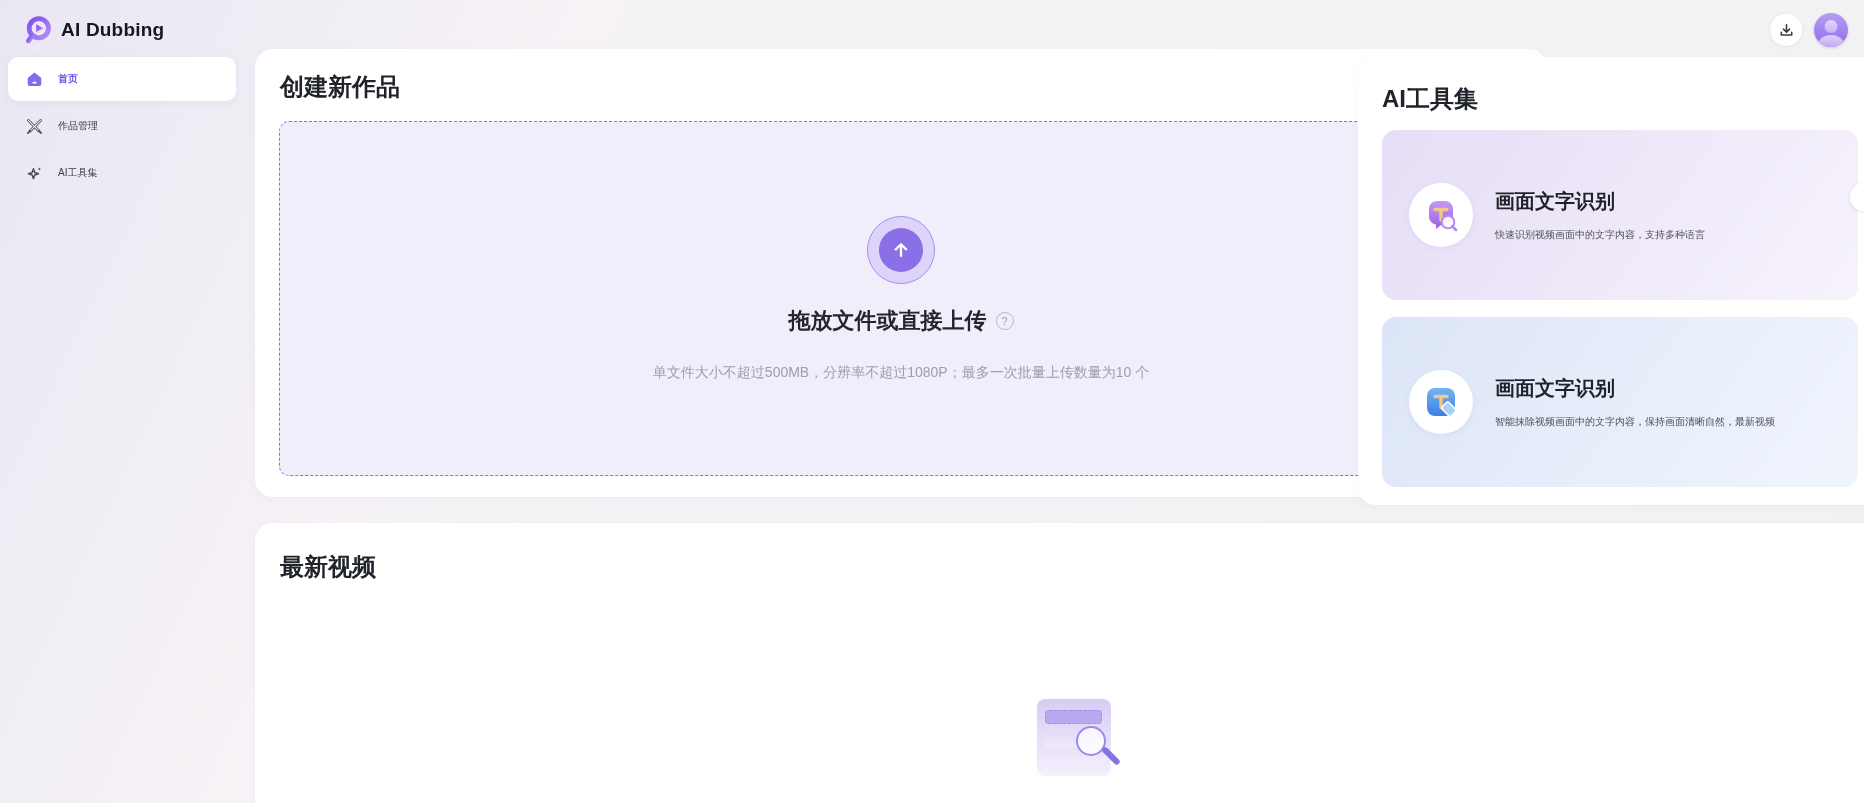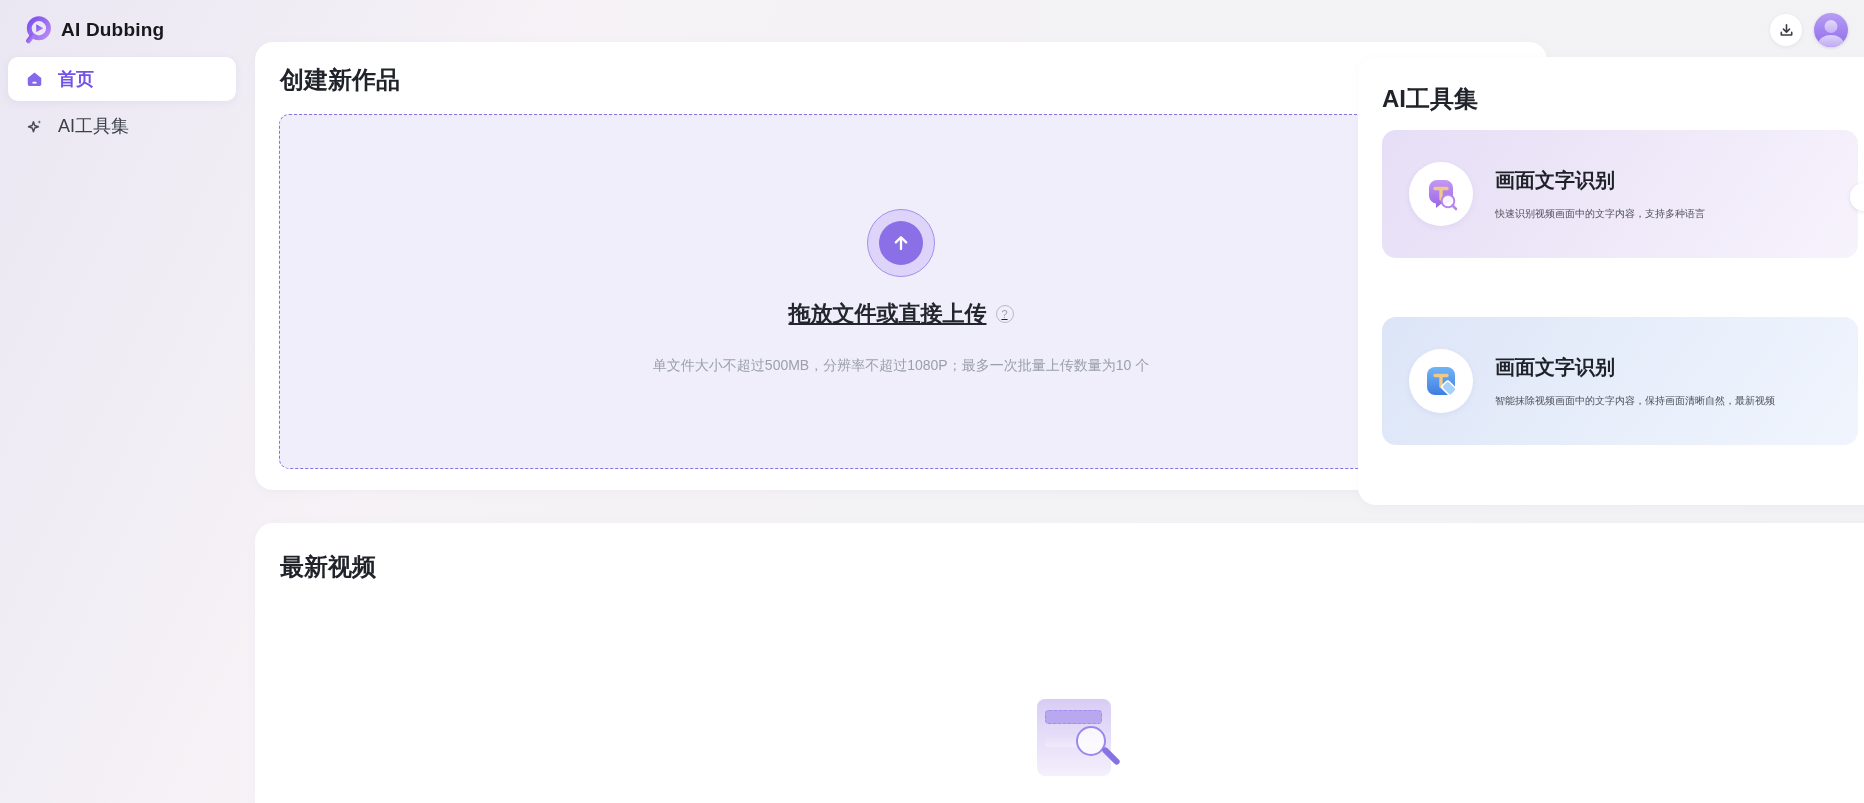--- a/index.html
+++ b/index.html
@@ -18,46 +18,46 @@
   .avatar{width:34px;height:34px;border-radius:50%;background:linear-gradient(180deg,#b89df4 0%,#8f6de9 100%);
           position:relative;overflow:hidden;box-shadow:0 1px 3px rgba(60,40,140,.18);}
   .avatar-head{position:absolute;top:7px;left:50%;transform:translateX(-50%);width:13px;height:13px;border-radius:50%;
           background:linear-gradient(180deg,#e3d8fb,#c5b1f5);}
   .avatar-body{position:absolute;top:22px;left:50%;transform:translateX(-50%);width:25px;height:17px;
           border-radius:50% 50% 0 0;background:linear-gradient(180deg,#ddD0f9,#b49cf1);}
 
   
   .sidebar{position:absolute;top:57px;left:8px;width:228px;}
   .side-item{display:flex;align-items:center;gap:14px;height:44px;padding:0 16px;border-radius:10px;
-             font-size:18px;color:#3c4048;cursor:pointer;margin-bottom:3px;box-sizing:border-box;}
+             font-size:10px;color:#3c4048;cursor:pointer;margin-bottom:3px;box-sizing:border-box;}
   .side-item .si-icon{display:flex;align-items:center;justify-content:center;width:20px;height:20px;}
   .side-item.active{background:#fff;color:#7453e8;font-weight:600;box-shadow:0 2px 8px rgba(90,70,170,.07);}
 
   
   .card{position:absolute;background:#fff;border-radius:18px;box-shadow:0 2px 10px rgba(120,110,170,.05);}
   .card-title{margin:0;font-size:24px;font-weight:600;color:#20232a;}
 
   
-  .main-card{left:255px;top:42px;width:1292px;height:448px;}
+  .main-card{left:255px;top:49px;width:1292px;height:448px;}
   .main-card .card-title{position:absolute;top:22px;left:25px;}
   .dropzone{position:absolute;left:24px;right:24px;top:72px;bottom:21px;background:#f1eefb;
             border:1px dashed #8a70e0;border-radius:10px;display:flex;flex-direction:column;
             align-items:center;justify-content:center;cursor:pointer;}
   .up-outer{width:68px;height:68px;border-radius:50%;background:#ded3f8;border:1px solid #a58fee;
             display:flex;align-items:center;justify-content:center;box-sizing:border-box;}
   .up-inner{width:44px;height:44px;border-radius:50%;background:#8a6fe6;display:flex;align-items:center;justify-content:center;}
-  .drop-title{margin-top:22px;font-size:22px;font-weight:600;color:#23262c;display:flex;align-items:center;gap:9px;text-decoration:underline;}
+  .drop-title{margin-top:22px;font-size:22px;font-weight:600;color:#23262c;display:flex;align-items:center;gap:9px;}
   .help-icon{width:16px;height:16px;border:1px solid #b6bbc4;border-radius:50%;color:#9aa0a9;font-size:11px;
              display:flex;align-items:center;justify-content:center;font-weight:400;}
   .drop-hint{margin-top:28px;font-size:14px;color:#9aa0a8;}
 
   
   .tools-card{left:1358px;top:57px;width:562px;height:448px;}
   .tools-card .card-title{position:absolute;top:26px;left:24px;}
-  .tool-card{position:absolute;left:24px;width:476px;height:128px;border-radius:14px;display:flex;
+  .tool-card{position:absolute;left:24px;width:476px;height:170px;border-radius:14px;display:flex;
              align-items:center;padding-left:27px;box-sizing:border-box;cursor:pointer;}
   .tool-card.purple{top:73px;background:linear-gradient(125deg,#e6def6 0%,#efe9f9 55%,#f7f3fc 100%);}
   .tool-card.blue{top:260px;background:linear-gradient(125deg,#dce5f7 0%,#e8effb 55%,#f0f4fd 100%);}
   .tool-icon-wrap{width:64px;height:64px;border-radius:50%;background:#fff;display:flex;align-items:center;
                   justify-content:center;flex-shrink:0;box-shadow:0 2px 6px rgba(100,80,180,.08);}
   .tool-text{margin-left:22px;}
   .tool-title{font-size:20px;font-weight:600;color:#1f2228;}
   .tool-desc{margin-top:13px;font-size:10px;color:#4d5158;}
   .panel-notch{position:absolute;left:492px;top:126px;width:28px;height:28px;border-radius:50%;background:#fff;
                box-shadow:0 1px 4px rgba(60,50,120,.12);cursor:pointer;}
@@ -121,20 +121,30 @@
         <svg width="19" height="19" viewBox="0 0 18 18">
           <path d="M2.6 7.6 L9 2.4 L15.4 7.6 V13.6 a1.6 1.6 0 0 1 -1.6 1.6 H4.2 a1.6 1.6 0 0 1 -1.6 -1.6 Z" fill="#8668ea"></path>
           <rect x="7" y="11.2" width="4" height="1.7" rx="0.85" fill="#ffffff"></rect>
         </svg>
       </span>
       <span>首页</span>
     </div>
     <div class="side-item">
       <span class="si-icon">
         <svg width="19" height="19" viewBox="0 0 18 18" fill="none">
+          <path d="M3.2 3.2 L13.2 13.2 M14.8 3.2 L4.8 13.2" stroke="#4a4e55" stroke-width="2.6" stroke-linecap="round"></path>
+          <path d="M3.2 3.2 L13.2 13.2 M14.8 3.2 L4.8 13.2" stroke="#f4f4f6" stroke-width="1" stroke-linecap="round"></path>
+          <path d="M13.2 13.2 L15.3 15.3 M4.8 13.2 L2.7 15.3" stroke="#4a4e55" stroke-width="1.6" stroke-linecap="round"></path>
+        </svg>
+      </span>
+      <span>作品管理</span>
+    </div>
+    <div class="side-item">
+      <span class="si-icon">
+        <svg width="19" height="19" viewBox="0 0 18 18" fill="none">
           <path d="M8 4.5 L9.2 8 L12.7 9.2 L9.2 10.4 L8 13.9 L6.8 10.4 L3.3 9.2 L6.8 8 Z" stroke="#4a4e55" stroke-width="1.4" stroke-linejoin="round"></path>
           <path d="M13.5 3 L13.9 4.3 L15.2 4.7 L13.9 5.1 L13.5 6.4 L13.1 5.1 L11.8 4.7 L13.1 4.3 Z" fill="#4a4e55"></path>
         </svg>
       </span>
       <span>AI工具集</span>
     </div>
   </nav>
 
   <section class="card main-card">
     <h2 class="card-title">创建新作品</h2>

